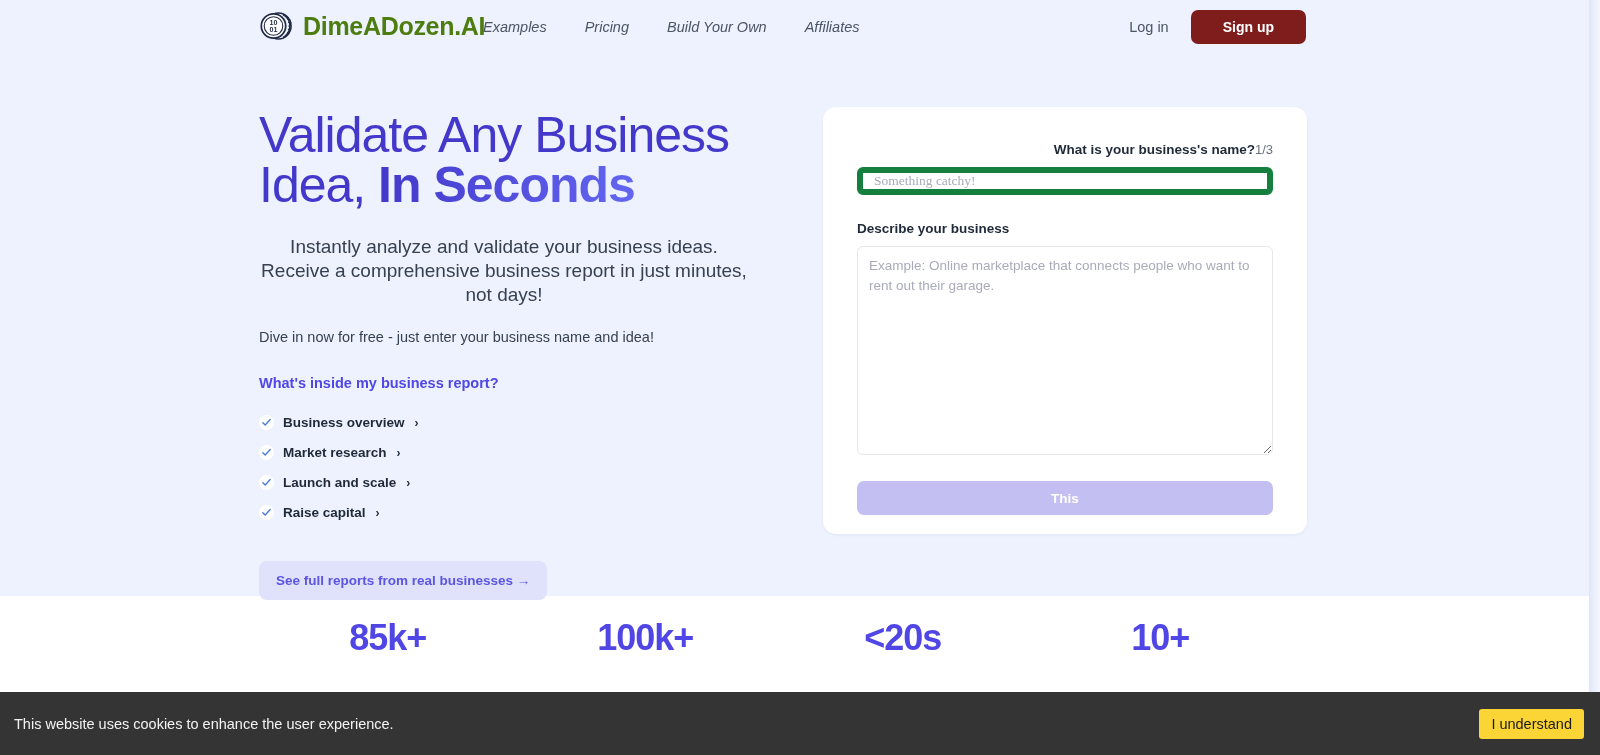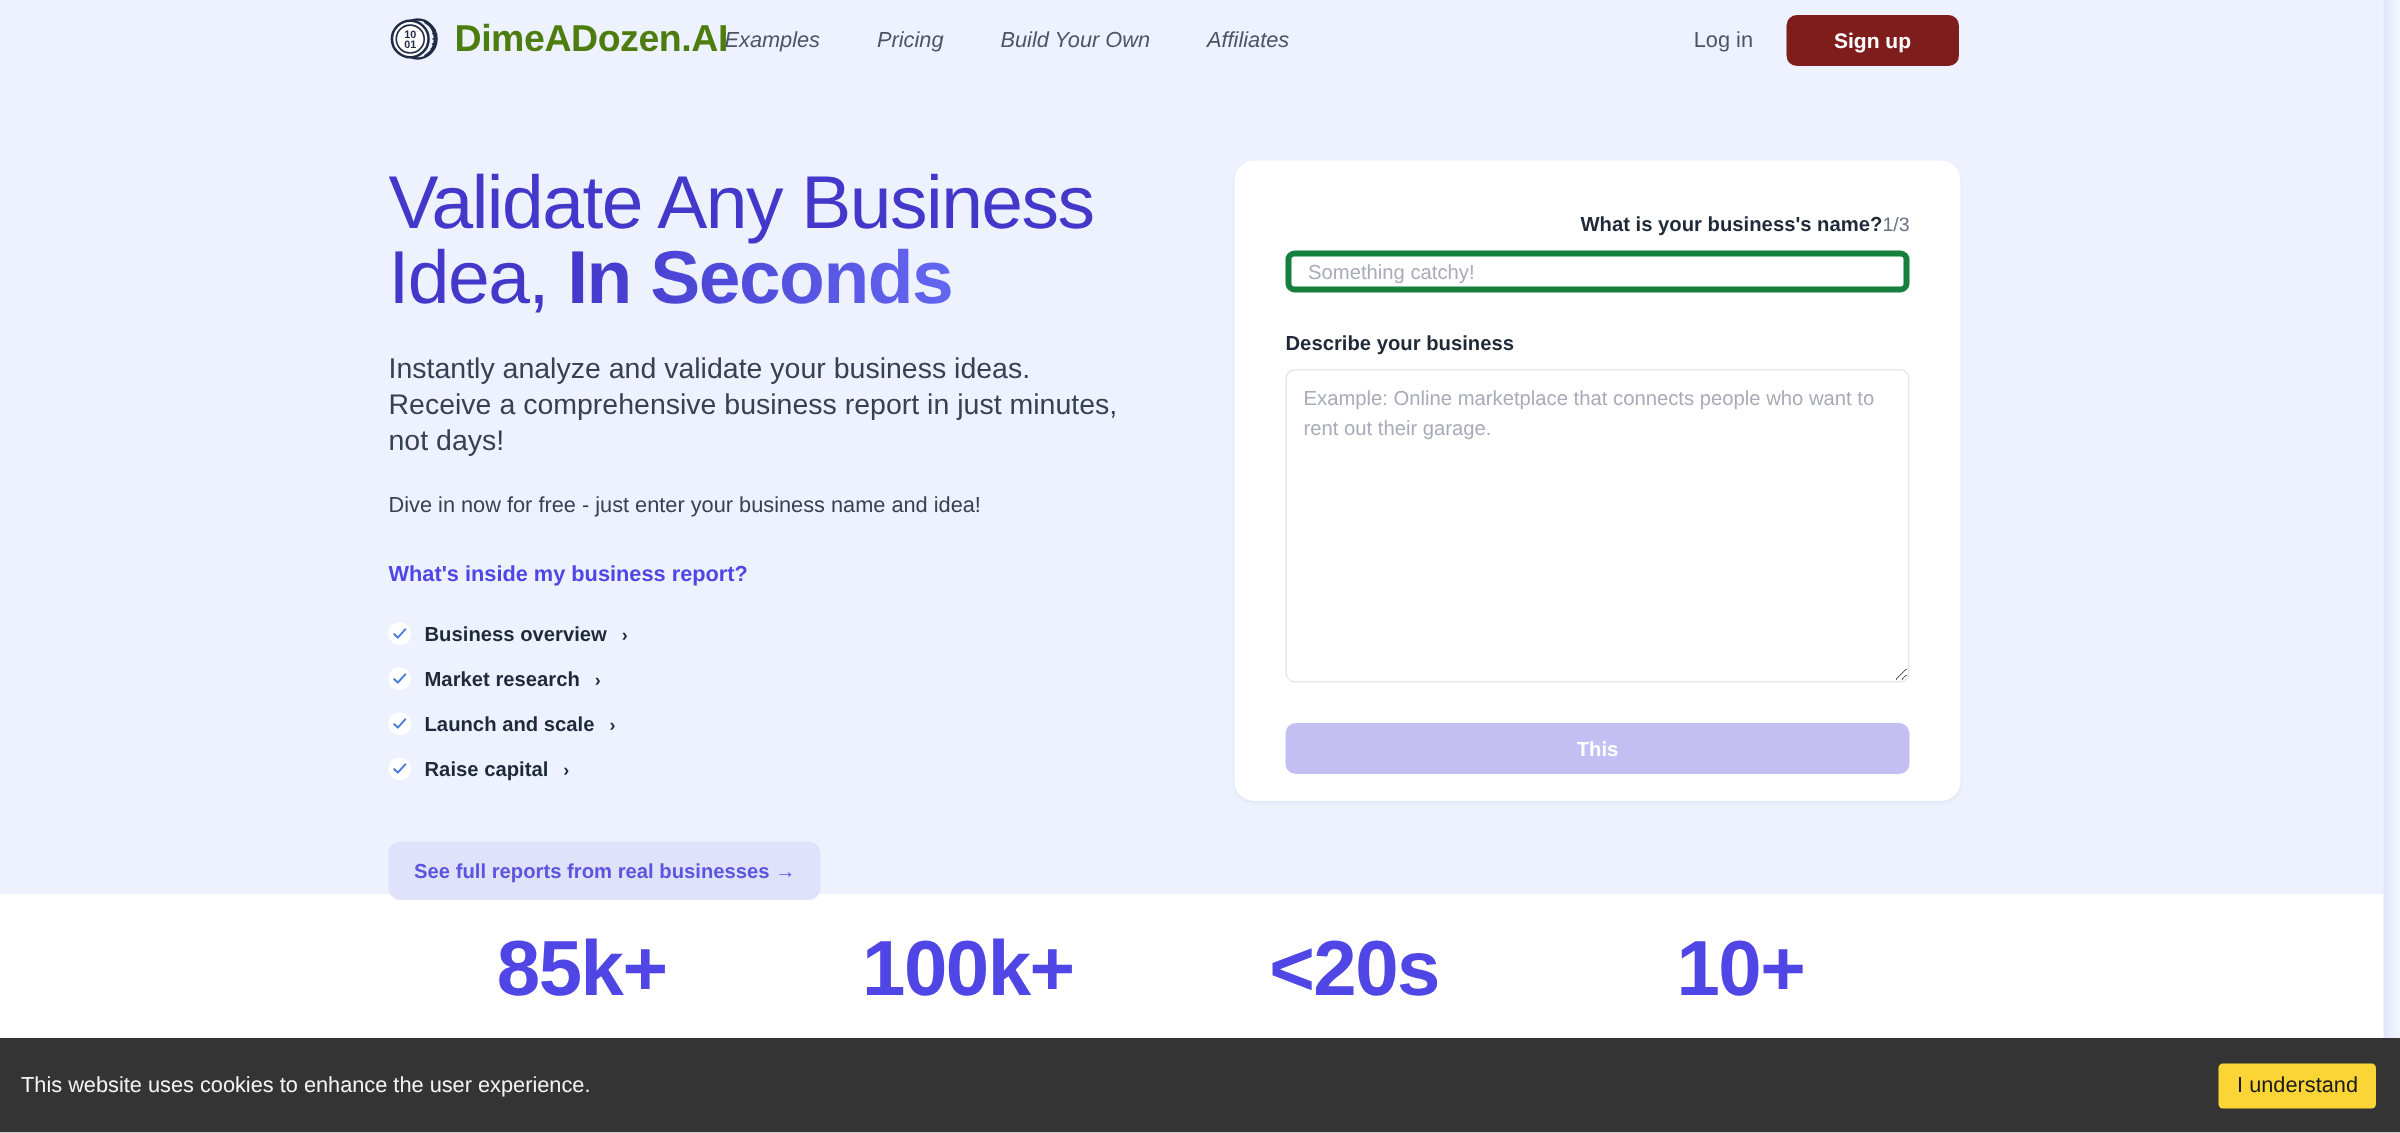--- a/index.html
+++ b/index.html
@@ -116,20 +116,21 @@
     -webkit-background-clip: text;
     background-clip: text;
     color: transparent;
   }
   .hero-sub {
     margin-top: 25px;
     font-size: 19px;
     line-height: 1.26;
     color: #374151;
     width: 490px;
+    text-align: center;
   }
   .hero-note {
     margin-top: 22px;
     font-size: 14.5px;
     color: #374151;
   }
   .inside-title {
     margin-top: 30px;
     font-size: 14.5px;
     font-weight: bold;
@@ -202,26 +203,26 @@
     font-weight: bold;
     color: #1f2937;
   }
   .step-counter {
     font-size: 13px;
     color: #6b7280;
   }
   .text-input {
     margin-top: 10px;
     width: 416px; height: 28px;
-    border: 4px solid #15803d;
+    border: 6px solid #15803d;
     border-radius: 6px;
     padding: 4px 11px;
     font-size: 13.5px;
     color: #111827;
-    font-family: Liberation Sans, sans-serif;
+    font-family: Liberation Serif, serif;
     outline: none;
     background: #fff;
   }
   .text-input::placeholder { color: #a9abb8; }
   .field-label-2 { margin-top: 26px; display: block; }
   .textarea {
     margin-top: 10px;
     width: 416px; height: 209px;
     border: 1px solid #e5e7eb;
     border-radius: 6px;
@@ -253,21 +254,21 @@
     position: absolute;
     left: 259px; top: 620px;
     width: 1030px;
     display: flex;
   }
   .stat {
     flex: 1;
     text-align: center;
   }
   .stat-value {
-    font-size: 52px;
+    font-size: 36px;
     font-weight: bold;
     color: #4f46e5;
     letter-spacing: -1px;
     line-height: 1;
   }
 
   
   .cookie-bar {
     position: absolute;
     left: 0; bottom: 0;

